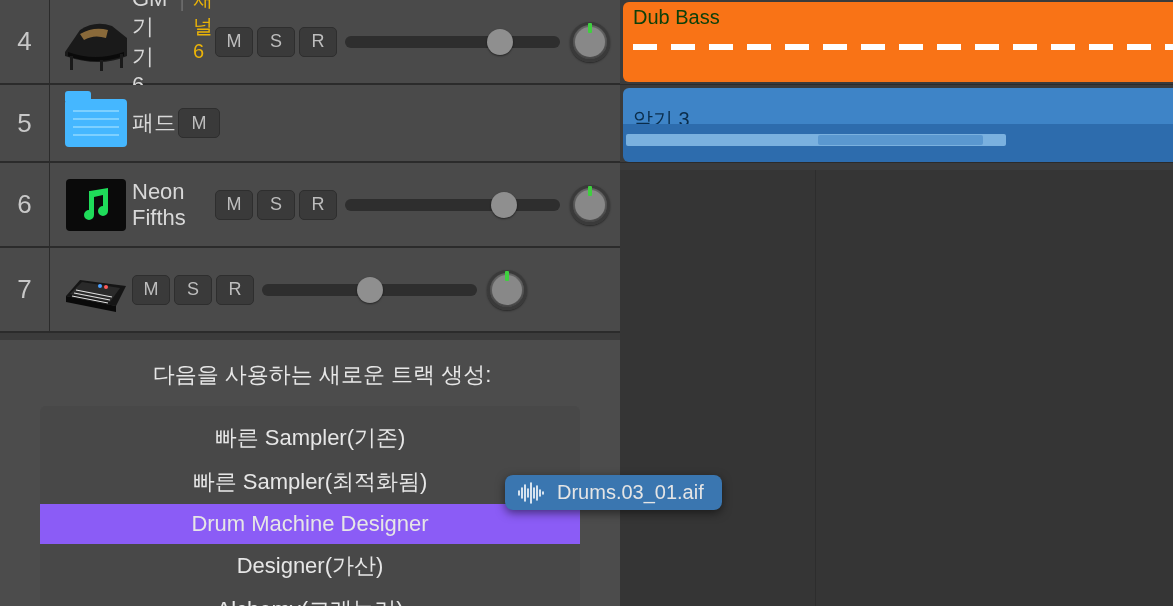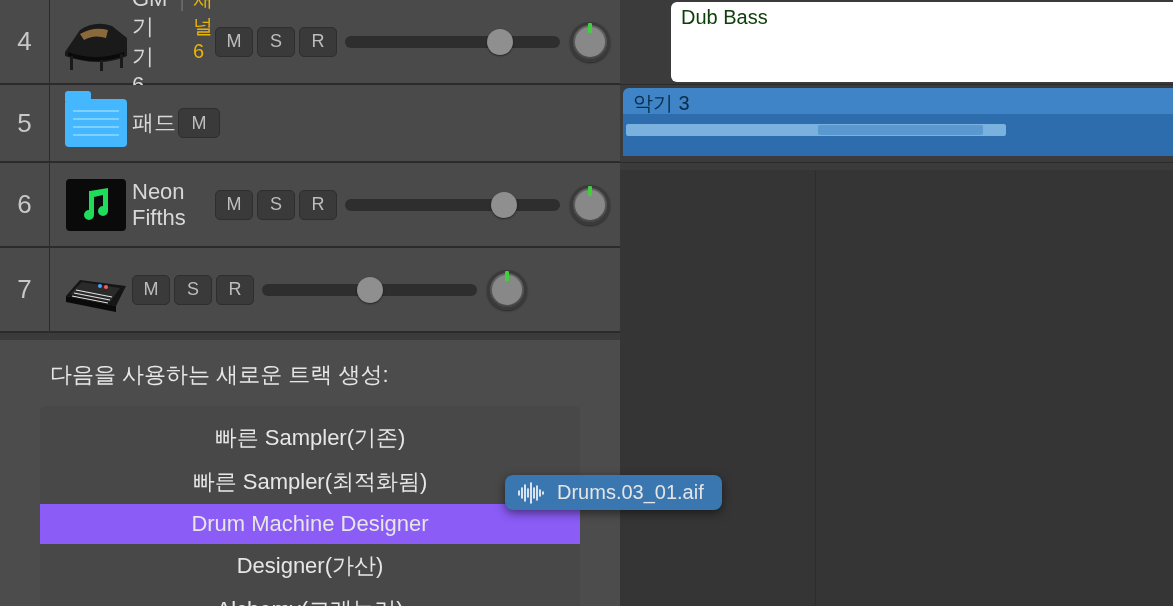--- a/index.html
+++ b/index.html
@@ -26,34 +26,34 @@
 .vol-slider { width: 215px; height: 12px; background: #2e2e2e; border-radius: 6px; position: relative; }
 .vol-thumb { position: absolute; width: 26px; height: 26px; background: #8f8f8f; border-radius: 50%; top: 50%; transform: translate(-50%,-50%); box-shadow: 0 1px 2px rgba(0,0,0,.5); }
 
 .pan-knob { width: 40px; height: 40px; border-radius: 50%; background: radial-gradient(circle at 50% 45%, #7a7a7a, #5a5a5a); position: relative; border: 3px solid #3a3a3a; box-shadow: inset 0 -2px 4px rgba(0,0,0,.4), 0 1px 2px rgba(0,0,0,.5); }
 .pan-knob::before { content: ""; position: absolute; width: 30px; height: 30px; border-radius: 50%; background: #888; left: 50%; top: 50%; transform: translate(-50%,-50%); }
 .pan-tick { position: absolute; width: 4px; height: 10px; background: #3fcf3f; top: -2px; left: 50%; transform: translateX(-50%); border-radius: 1px; }
 
 .timeline-col { flex: 1; background: #3b3b3b; position: relative; }
 
 .region { position: absolute; border-radius: 6px; overflow: hidden; }
-.region-green { background: #ffffff; top: 2px; left: 3px; right: 0; height: 80px; border-bottom-right-radius: 0; border-top-right-radius: 0; margin-left: 48px; }
+.region-green { background: #f97316; top: 2px; left: 3px; right: 0; height: 80px; border-bottom-right-radius: 0; border-top-right-radius: 0; }
 .region-green .region-label { color: #0d400a; font-size: 20px; font-weight: 500; padding: 4px 10px; }
 .region-green .dash-line { position: absolute; left: 10px; right: 0; top: 42px; height: 6px; background-image: repeating-linear-gradient(90deg, #fff 0 24px, transparent 24px 38px); }
 
 .region-blue-group { position: absolute; top: 88px; left: 3px; right: 0; height: 74px; border-radius: 6px; overflow: hidden; border-top-right-radius: 0; border-bottom-right-radius: 0; }
-.region-blue-head { background: #3e84c7; height: 26px; color: #0a2c4a; font-size: 20px; font-weight: 500; padding: 2px 10px; }
+.region-blue-head { background: #3e84c7; height: 36px; color: #0a2c4a; font-size: 20px; font-weight: 500; padding: 18px 10px; }
 .region-blue-body { background: #2d6cad; height: 42px; position: relative; }
 .region-blue-body .inner-bar { position: absolute; height: 12px; background: #7ab1df; border-radius: 2px; top: 10px; }
 
 .lower-timeline { position: absolute; left: 620px; right: 0; top: 170px; bottom: 0; background: #353535; }
 .lower-timeline .grid-line { position: absolute; top: 0; bottom: 0; width: 1px; background: #2d2d2d; }
 
 .popup-overlay { position: absolute; left: 0; top: 340px; width: 620px; background: rgba(80,80,80,0.82); padding: 14px 0 30px 0; }
-.popup-title { color: #e6e6e6; font-size: 22px; padding: 6px 26px 16px 50px; }
+.popup-title { color: #e6e6e6; font-size: 22px; padding: 6px 26px 16px 50px; text-align: center; }
 .popup-list { background: rgba(70,70,70,0.55); margin: 0 40px 0 40px; border-radius: 6px; padding: 10px 0; }
 .popup-item { color: #e6e6e6; font-size: 22px; padding: 7px 20px; cursor: pointer; text-align: center; }
 .popup-item.selected { background: #8b5cf6; }
 
 .drag-tag { position: absolute; left: 505px; top: 475px; background: #3a76b0; border-radius: 8px; display: flex; align-items: center; gap: 12px; padding: 6px 18px 6px 12px; box-shadow: 0 3px 10px rgba(0,0,0,.5); }
 .drag-tag-label { color: #e5e5e5; font-size: 20px; font-weight: 400; }
 .drag-tag-icon { width: 28px; height: 22px; }
 
 
 .folder-icon { width: 62px; height: 48px; background: #45b7ff; border-radius: 4px; position: relative; }

